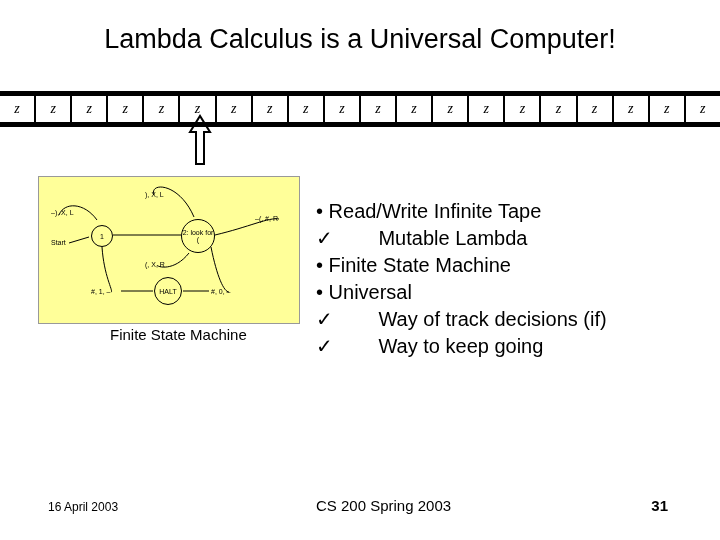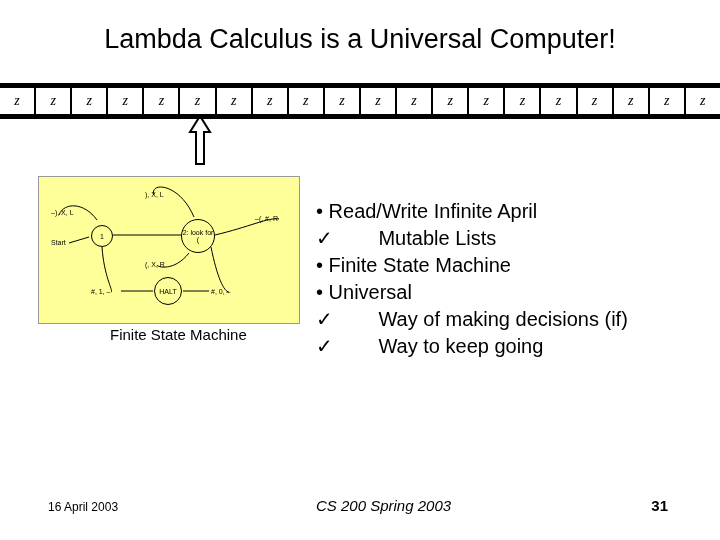--- a/index.html
+++ b/index.html
@@ -10,21 +10,21 @@
     height: 540px;
     background: #fff;
     font-family: Arial, Helvetica, sans-serif;
     position: relative;
     overflow: hidden;
   }
   .title {
     text-align: center;
     font-size: 27px;
     padding-top: 24px;
-    padding-bottom: 28px;
+    padding-bottom: 36px;
   }
   .tape-outer {
     background: #000;
     padding: 5px 0;
     width: 100%;
   }
   .tape {
     display: flex;
     width: 100%;
   }
@@ -92,21 +92,20 @@
     position: absolute;
     left: 48px;
     bottom: 26px;
     font-size: 12px;
   }
   .footer-mid {
     position: absolute;
     left: 316px;
     bottom: 26px;
     font-size: 15px;
-    font-style: italic;
   }
   .footer-right {
     position: absolute;
     right: 52px;
     bottom: 26px;
     font-size: 15px;
     font-weight: bold;
   }
   .fsm-line {
     position: absolute;
@@ -171,23 +170,23 @@
     <path d="M 63 70 C 65 100, 75 115, 72 115" stroke-width="1"></path>
     <path d="M 172 70 C 178 100, 185 115, 190 115" stroke-width="1"></path>
     <path d="M 82 114 L 114 114" stroke-width="1"></path>
     <path d="M 144 114 L 170 114" stroke-width="1"></path>
   </svg>
 </div>
 
 <div class="fsm-caption">Finite State Machine</div>
 
 <div class="bullets">
-  <div class="line">• Read/Write Infinite April</div>
-  <div class="line"><span class="check">✓</span><span>        Mutable Lists</span></div>
+  <div class="line">• Read/Write Infinite Tape</div>
+  <div class="line"><span class="check">✓</span><span>        Mutable Lambda</span></div>
   <div class="line">• Finite State Machine</div>
   <div class="line">• Universal</div>
-  <div class="line"><span class="check">✓</span><span>        Way of making decisions (if)</span></div>
+  <div class="line"><span class="check">✓</span><span>        Way of track decisions (if)</span></div>
   <div class="line"><span class="check">✓</span><span>        Way to keep going</span></div>
 </div>
 
 <div class="footer-left">16 April 2003</div>
 <div class="footer-mid">CS 200 Spring 2003</div>
 <div class="footer-right">31</div>
 
 </body></html>

